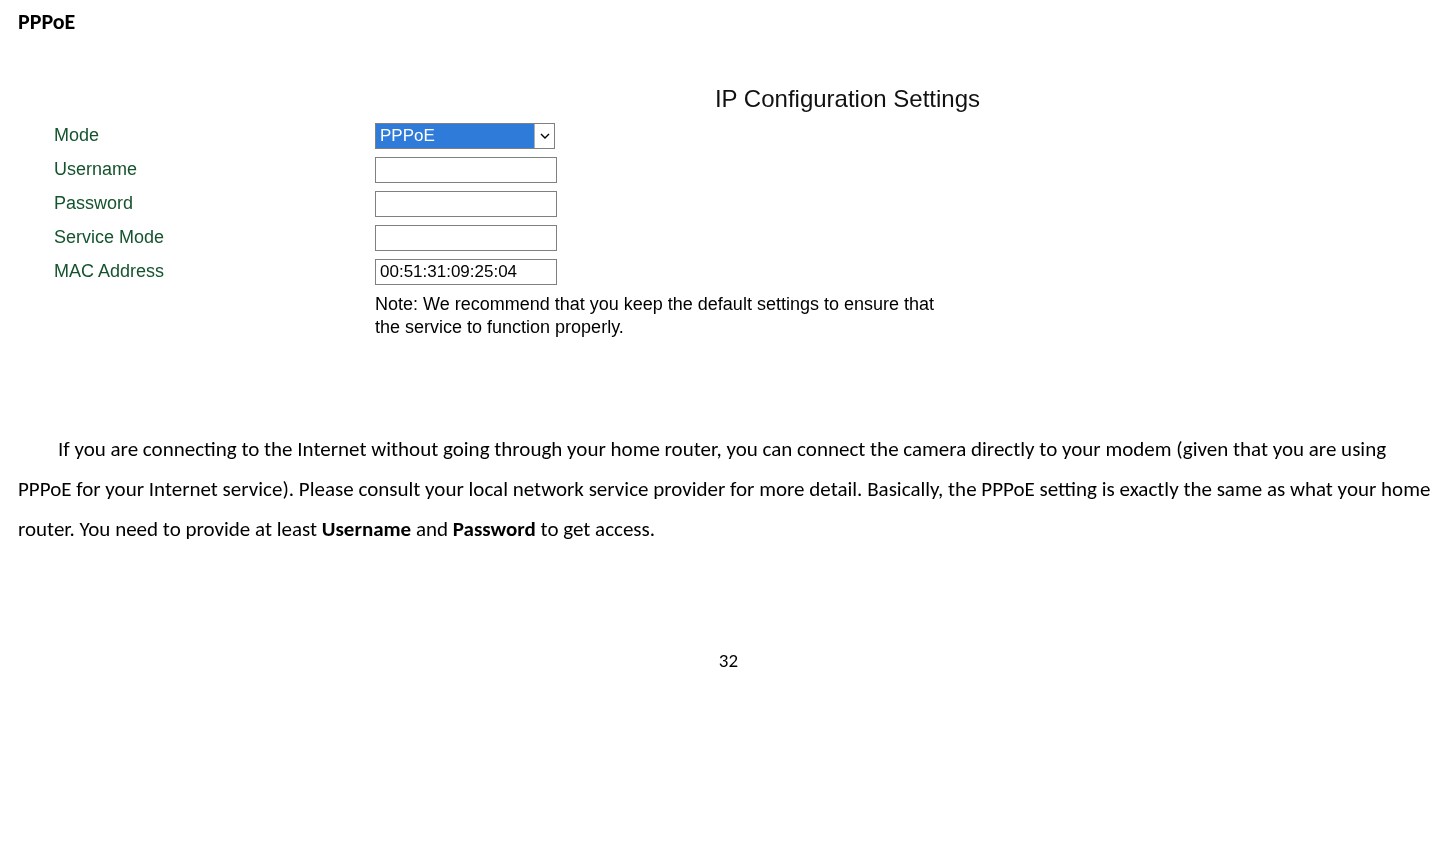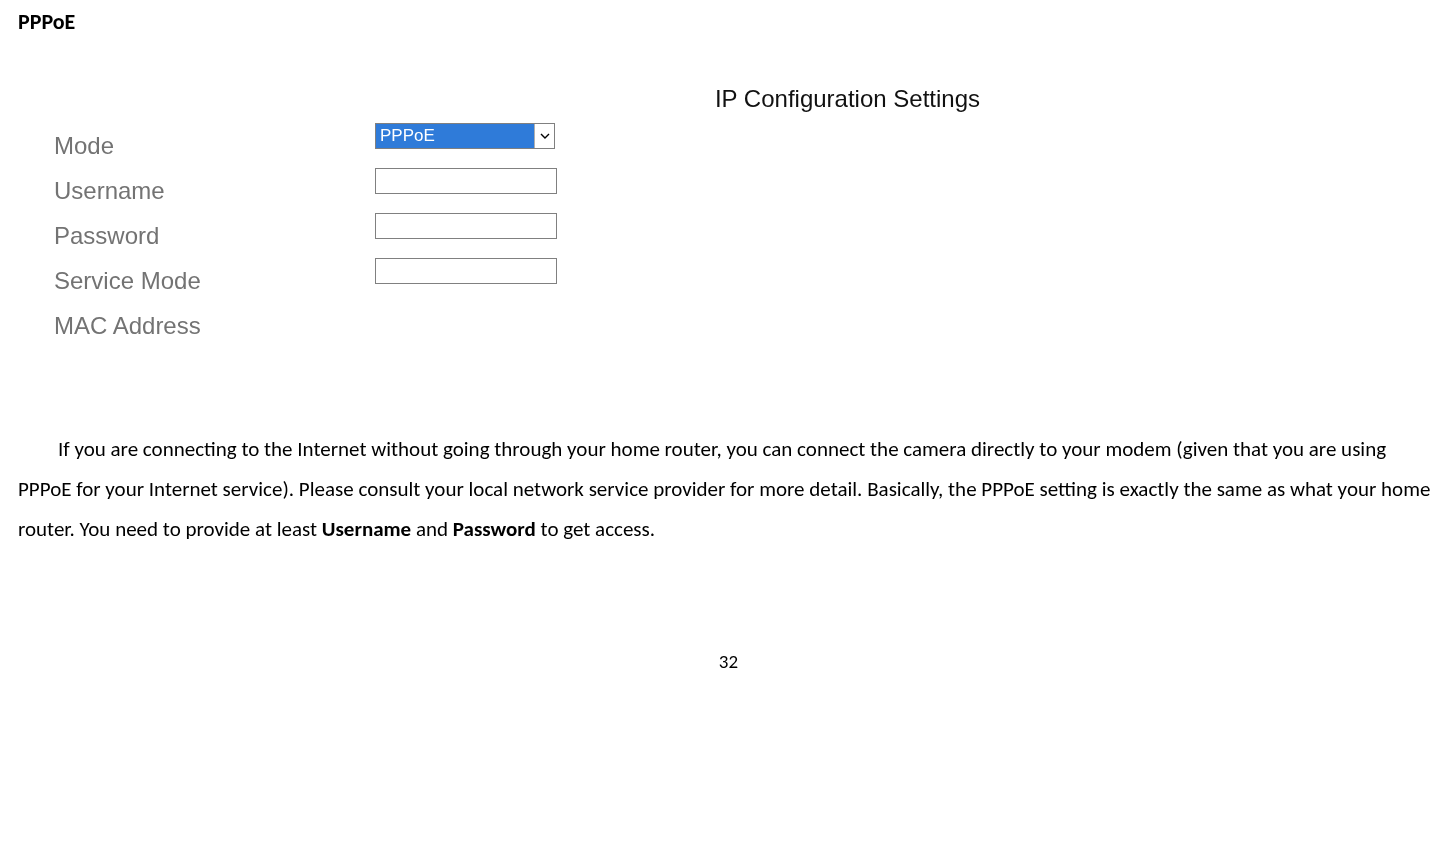--- a/index.html
+++ b/index.html
@@ -34,24 +34,23 @@
   }
   .form-row {
     display: flex;
     align-items: flex-start;
     margin-bottom: 8px;
     font-family: Arial, sans-serif;
   }
   .form-label {
     width: 335px;
     padding-left: 14px;
-    font-size: 24px;
-    color: #737373;
+    font-size: 18px;
+    color: #14532d;
     padding-top: 2px;
-    margin-top: 7px;
   }
   .form-control-col {
     flex: 1;
   }
   .select-wrap {
     display: inline-flex;
     align-items: stretch;
     border: 1px solid #808080;
     background: #fff;
     height: 26px;
@@ -164,20 +163,24 @@
 
     <div class="form-row">
       <div class="form-label">Service Mode</div>
       <div class="form-control-col">
         <input type="text" class="text-input" value="" style="">
       </div>
     </div>
 
     <div class="form-row">
       <div class="form-label">MAC Address</div>
+      <div class="form-control-col">
+        <input type="text" class="text-input" value="00:51:31:09:25:04" style="">
+        <div class="note-text">Note: We recommend that you keep the default settings to ensure that the service to function properly.</div>
+      </div>
     </div>
 
   </div>
 
   <p class="body-text">
     <span>If you are connecting to the Internet without going through your home router, you can connect the camera directly to your modem (given that you are using PPPoE for your Internet service). Please consult your local network service provider for more detail. Basically, the PPPoE setting is exactly the same as what your home router. You need to provide at least </span><span class="bold">Username</span><span> and </span><span class="bold">Password</span><span> to get access.</span>
   </p>
 
   <div class="page-number">32</div>
 

